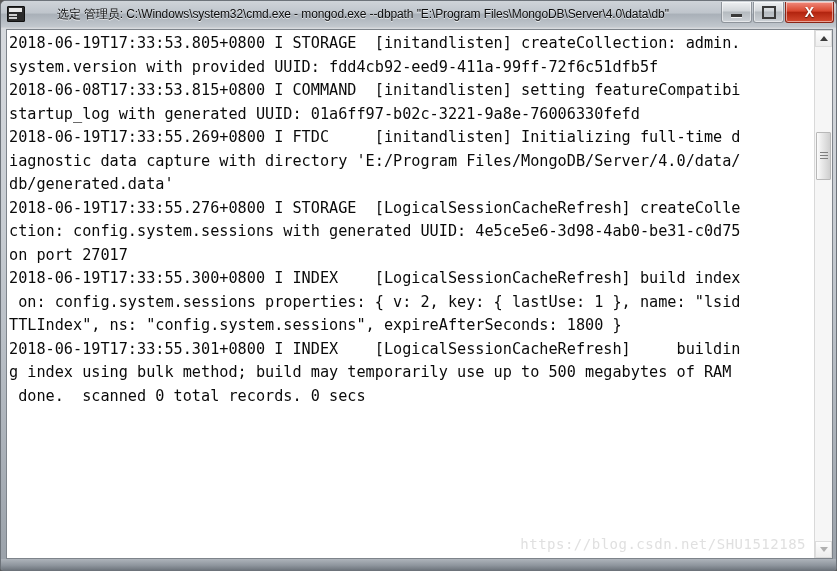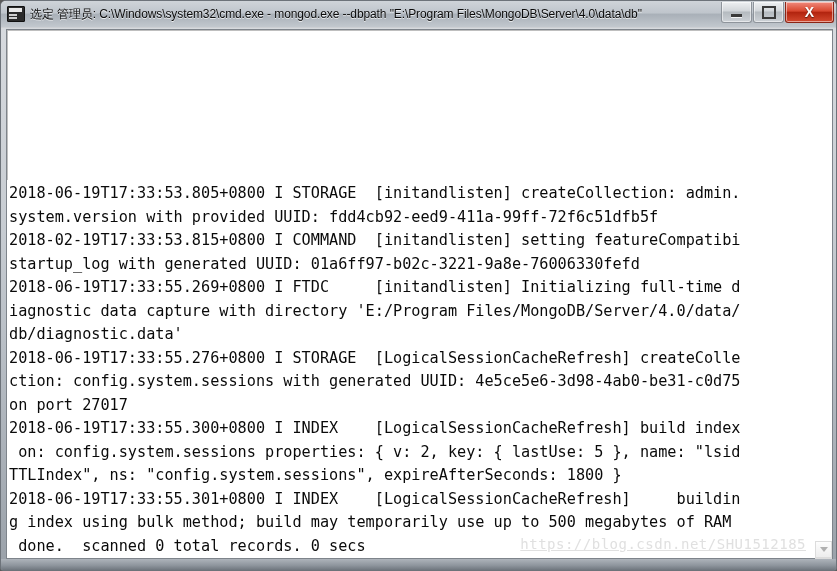--- a/index.html
+++ b/index.html
@@ -73,20 +73,21 @@
     box-shadow: 0 3px 0 0 #cfcfcf;
   }
   #title-text {
     font-size: 12px;
     color: #0b0b0b;
     white-space: nowrap;
     overflow: hidden;
     text-shadow: 0 1px 0 rgba(255,255,255,0.75);
     flex: 1 1 auto;
     letter-spacing: -0.1px;
+    margin-left: 27px;
   }
 
   
   #winbuttons {
     position: absolute;
     right: 4px;
     top: 1px;
     display: flex;
     align-items: flex-start;
     height: 21px;
@@ -140,21 +141,20 @@
     position: absolute;
     left: 5px;
     top: 28px;
     width: 827px;
     height: 530px;
     box-sizing: border-box;
     background: #ffffff;
     border: 1px solid #7e848b;
     box-shadow: inset 1px 1px 0 rgba(0,0,0,0.25);
     display: flex;
-    align-items: flex-end;
   }
   #console-text {
     position: relative;
     flex: 1 1 auto;
     overflow: hidden;
     padding: 2px 0 0 2px;
     background: #ffffff;
   }
   .cline {
     font-family: "DejaVu Sans Mono", "Liberation Mono", monospace;
@@ -169,21 +169,20 @@
   
   #watermark {
     position: absolute;
     right: 8px;
     bottom: 6px;
     font-family: "DejaVu Sans Mono", "Liberation Mono", monospace;
     font-size: 14px;
     color: #e0e0e0;
     white-space: pre;
     letter-spacing: 0.5px;
-    text-decoration: underline;
   }
 
   
   #scrollbar {
     flex: 0 0 auto;
     width: 17px;
     background: #f3f3f3;
     border-left: 1px solid #d9d9d9;
     position: relative;
   }
@@ -269,30 +268,30 @@
         <div class="glyph">X</div>
       </div>
     </div>
   </div>
 
   <div id="console-outer">
 
     <div id="console-text">
       <div class="cline">2018-06-19T17:33:53.805+0800 I STORAGE  [initandlisten] createCollection: admin.</div>
       <div class="cline">system.version with provided UUID: fdd4cb92-eed9-411a-99ff-72f6c51dfb5f</div>
-      <div class="cline">2018-02-19T17:33:53.815+0800 I COMMAND  [initandlisten] setting featureCompatibi</div>
+      <div class="cline">2018-06-08T17:33:53.815+0800 I COMMAND  [initandlisten] setting featureCompatibi</div>
       <div class="cline">startup_log with generated UUID: 01a6ff97-b02c-3221-9a8e-76006330fefd</div>
       <div class="cline">2018-06-19T17:33:55.269+0800 I FTDC     [initandlisten] Initializing full-time d</div>
       <div class="cline">iagnostic data capture with directory 'E:/Program Files/MongoDB/Server/4.0/data/</div>
-      <div class="cline">db/diagnostic.data'</div>
+      <div class="cline">db/generated.data'</div>
       <div class="cline">2018-06-19T17:33:55.276+0800 I STORAGE  [LogicalSessionCacheRefresh] createColle</div>
       <div class="cline">ction: config.system.sessions with generated UUID: 4e5ce5e6-3d98-4ab0-be31-c0d75</div>
       <div class="cline">on port 27017</div>
       <div class="cline">2018-06-19T17:33:55.300+0800 I INDEX    [LogicalSessionCacheRefresh] build index</div>
-      <div class="cline"> on: config.system.sessions properties: { v: 2, key: { lastUse: 5 }, name: "lsid</div>
+      <div class="cline"> on: config.system.sessions properties: { v: 2, key: { lastUse: 1 }, name: "lsid</div>
       <div class="cline">TTLIndex", ns: "config.system.sessions", expireAfterSeconds: 1800 }</div>
       <div class="cline">2018-06-19T17:33:55.301+0800 I INDEX    [LogicalSessionCacheRefresh]     buildin</div>
       <div class="cline">g index using bulk method; build may temporarily use up to 500 megabytes of RAM</div>
       <div class="cline"> done.  scanned 0 total records. 0 secs</div>
 
       <div id="watermark">https://blog.csdn.net/SHU1512185</div>
     </div>
 
     <div id="scrollbar">
       <div class="sb-arrow" id="sb-up">

